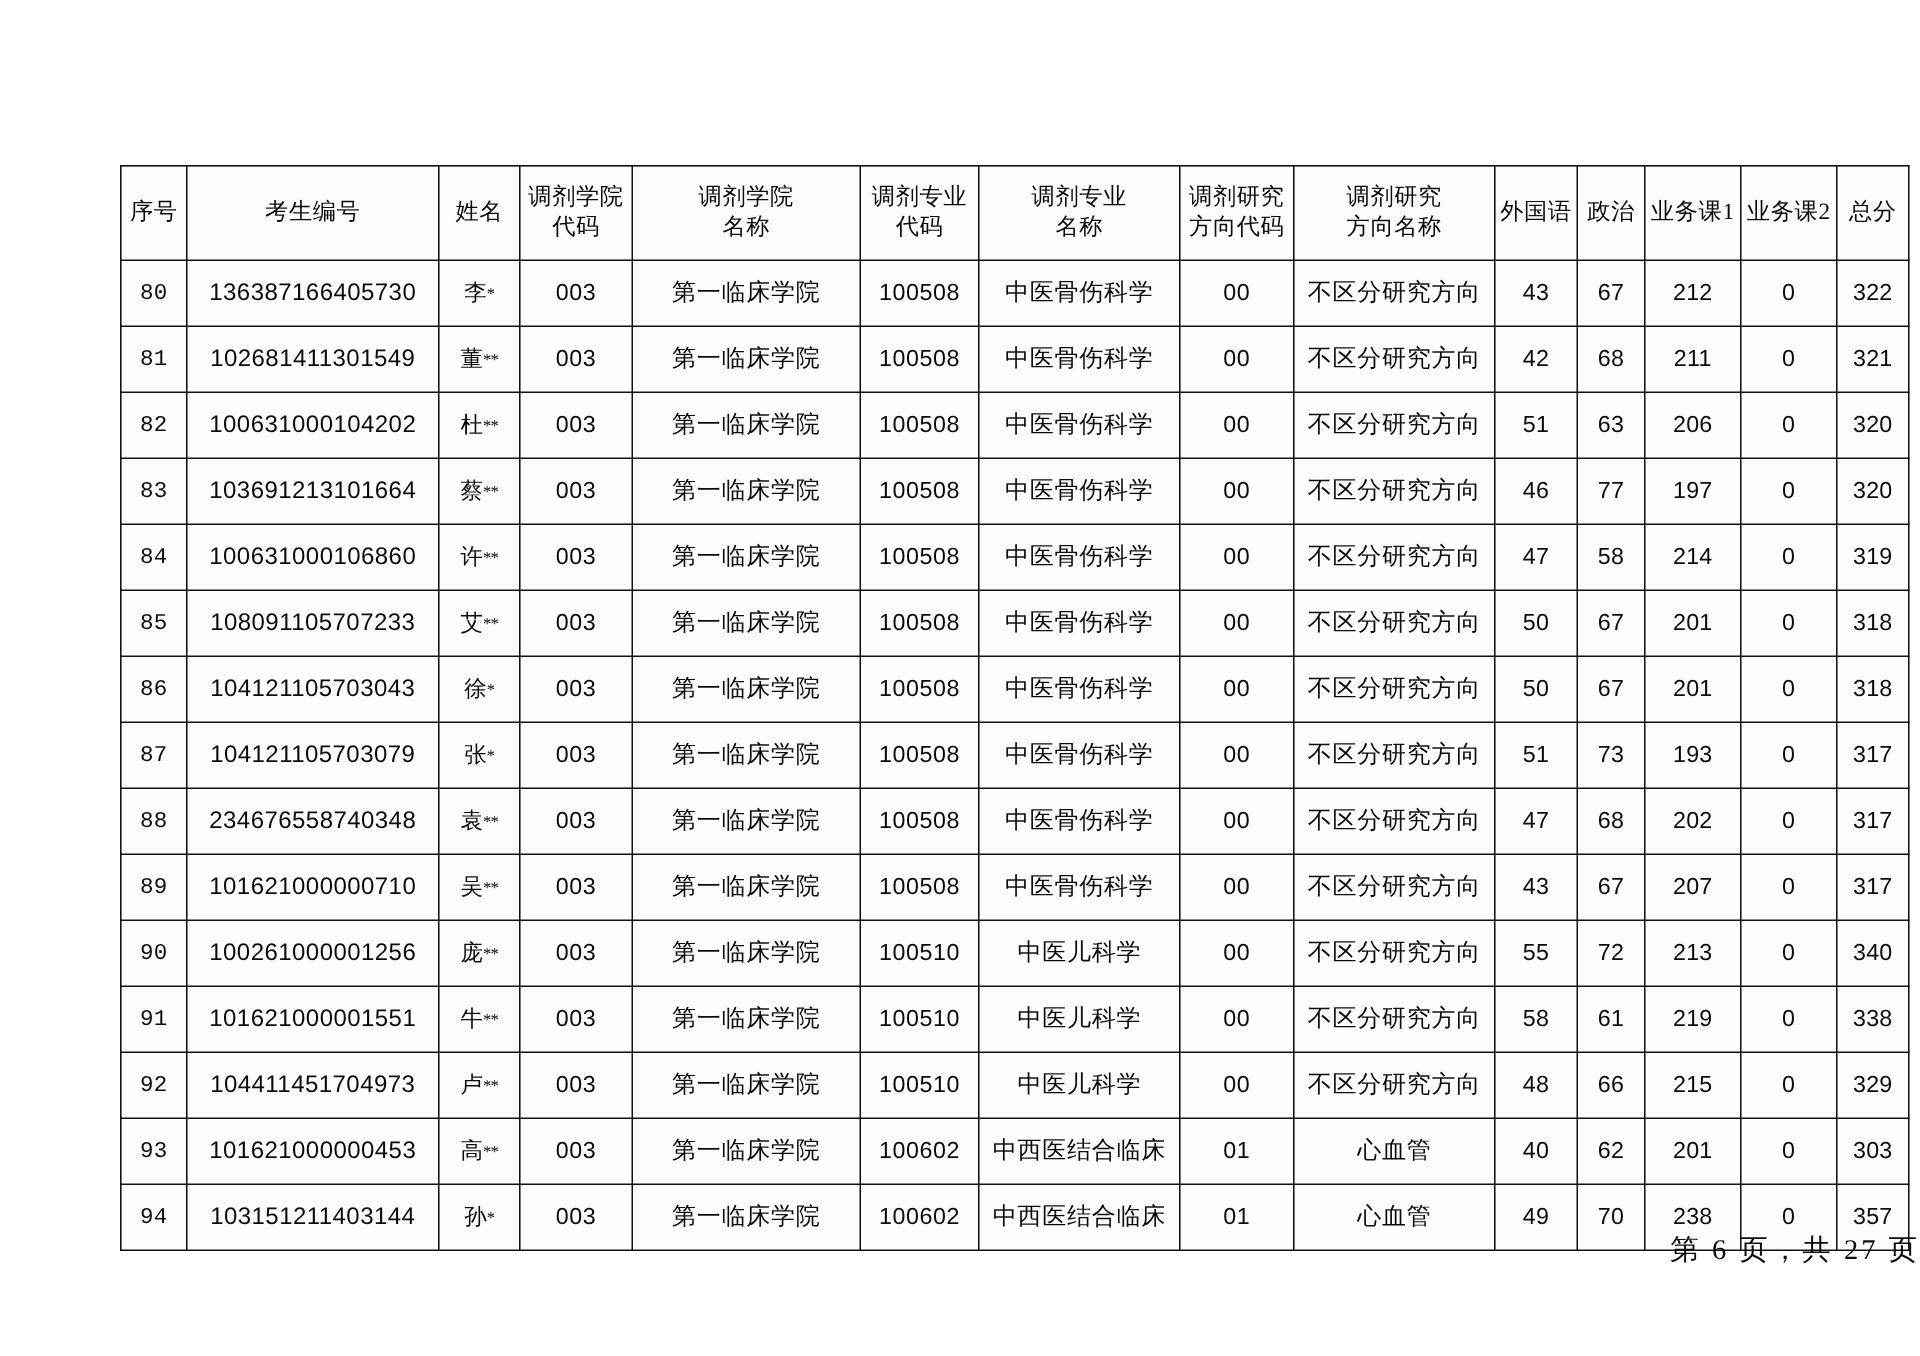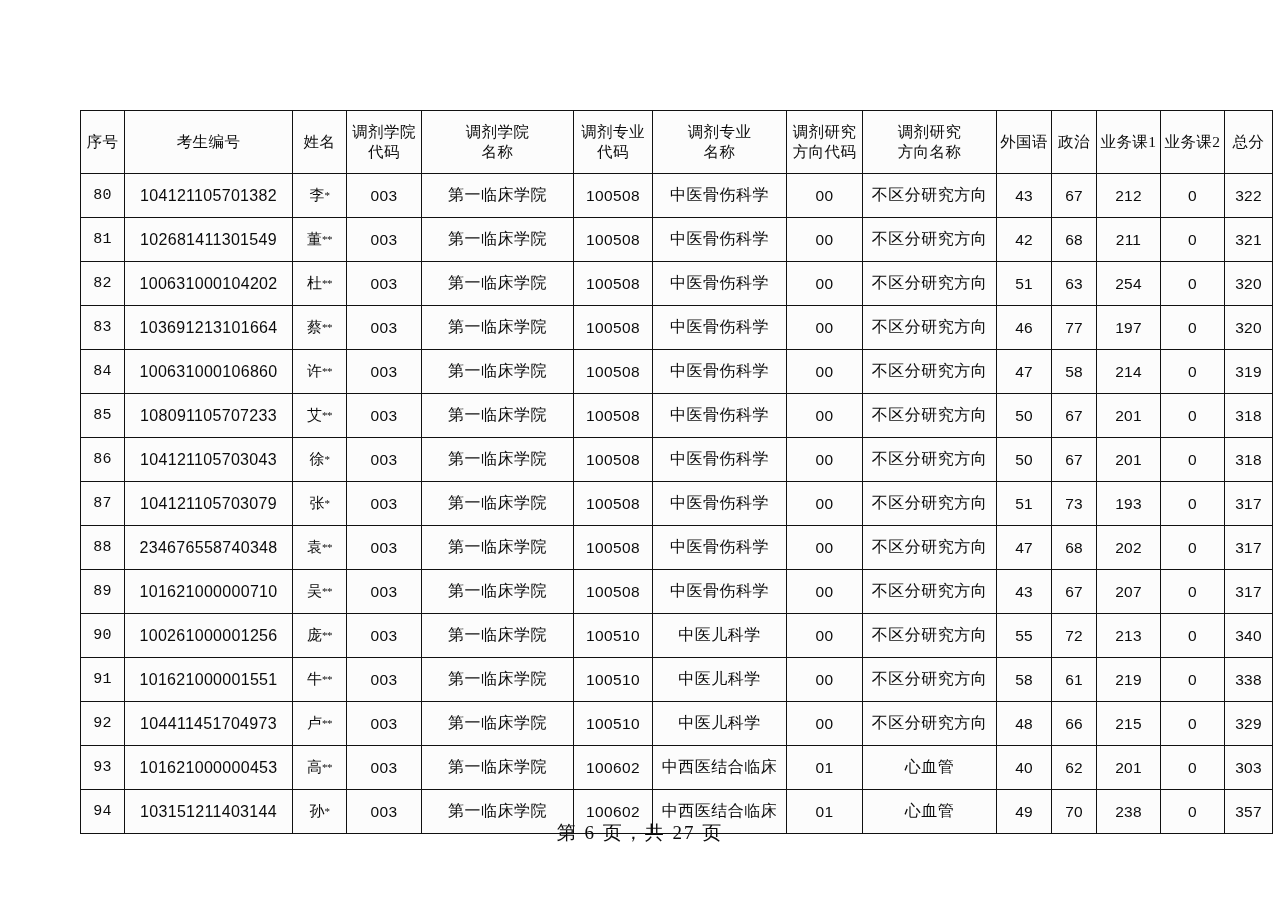--- a/index.html
+++ b/index.html
@@ -114,21 +114,21 @@
   col.c-politics { width: 45px; }
   col.c-prof1    { width: 64px; }
   col.c-prof2    { width: 64px; }
   col.c-total    { width: 48px; }
 
   #footer {
     position: absolute;
     left: 0;
     top: 820px;
     width: 1280px;
-    text-align: center;
+    text-align: right;
     font-family: "Liberation Serif", "DejaVu Serif", serif;
     font-size: 19px;
     letter-spacing: 2px;
     color: #0b0b0b;
   }
 </style>
 </head>
 <body>
 
 <div id="page">
@@ -199,21 +199,21 @@
               <span class="hdr-line">业务课2</span>
             </th>
             <th>
               <span class="hdr-line">总分</span>
             </th>
           </tr>
       </thead>
       <tbody id="body-rows">
           <tr>
             <td class="seq">80</td>
-            <td class="num-id">104121105701382</td>
+            <td class="num-id">136387166405730</td>
             <td class="name"><span>李</span><span class="mask">*</span></td>
             <td class="code">003</td>
             <td class="cn">第一临床学院</td>
             <td class="code">100508</td>
             <td class="cn">中医骨伤科学</td>
             <td class="code">00</td>
             <td class="cn">不区分研究方向</td>
             <td class="score">43</td>
             <td class="score">67</td>
             <td class="score">212</td>
@@ -241,21 +241,21 @@
             <td class="num-id">100631000104202</td>
             <td class="name"><span>杜</span><span class="mask">**</span></td>
             <td class="code">003</td>
             <td class="cn">第一临床学院</td>
             <td class="code">100508</td>
             <td class="cn">中医骨伤科学</td>
             <td class="code">00</td>
             <td class="cn">不区分研究方向</td>
             <td class="score">51</td>
             <td class="score">63</td>
-            <td class="score">254</td>
+            <td class="score">206</td>
             <td class="score">0</td>
             <td class="score">320</td>
           </tr>
           <tr>
             <td class="seq">83</td>
             <td class="num-id">103691213101664</td>
             <td class="name"><span>蔡</span><span class="mask">**</span></td>
             <td class="code">003</td>
             <td class="cn">第一临床学院</td>
             <td class="code">100508</td>

